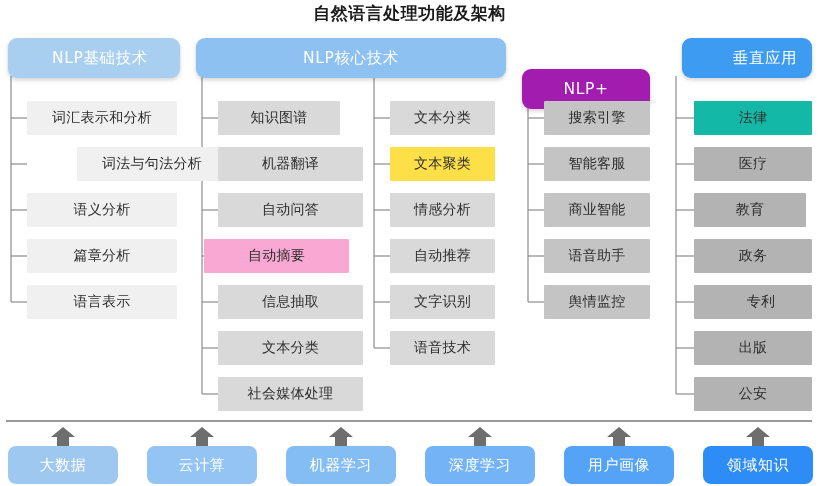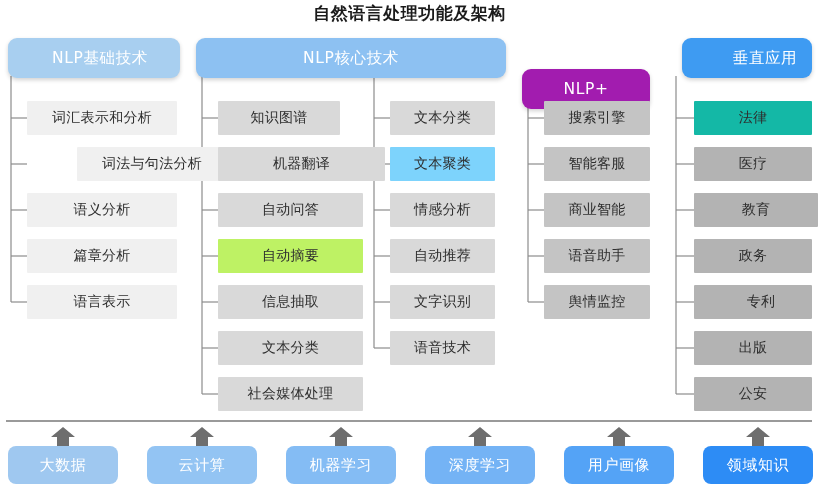--- a/index.html
+++ b/index.html
@@ -164,40 +164,40 @@
       <div class="col-header" style="left: 522px; top: 38px; width: 128px; background: #a21caf; margin-top: 31px;">NLP+</div>
       <div class="col-header" style="left: 682px; top: 38px; width: 130px; background: rgb(62, 155, 242); padding-left: 36px;">垂直应用</div>
     </div>
   <div id="nodes-layer">
       <div class="node" style="left: 27px; top: 101px; width: 150px; background: rgb(240, 240, 240);">词汇表示和分析</div>
       <div class="node" style="left: 45px; top: 147px; width: 150px; background: rgb(240, 240, 240); margin-left: 32px;">词法与句法分析</div>
       <div class="node" style="left: 27px; top: 193px; width: 150px; background: rgb(240, 240, 240);">语义分析</div>
       <div class="node" style="left: 27px; top: 239px; width: 150px; background: rgb(240, 240, 240);">篇章分析</div>
       <div class="node" style="left: 27px; top: 285px; width: 150px; background: rgb(240, 240, 240);">语言表示</div>
       <div class="node" style="left: 218px; top: 101px; width: 122px; background: rgb(217, 217, 217);">知识图谱</div>
-      <div class="node" style="left: 218px; top: 147px; width: 167px; background: rgb(217, 217, 217);">机器翻译</div>
+      <div class="node" style="left: 218px; top: 147px; width: 145px; background: rgb(217, 217, 217);">机器翻译</div>
       <div class="node" style="left: 218px; top: 193px; width: 145px; background: rgb(217, 217, 217);">自动问答</div>
-      <div class="node" style="left: 218px; top: 239px; width: 145px; background: #bef264; text-align: right;">自动摘要</div>
+      <div class="node" style="left: 204px; top: 239px; width: 145px; background: #f9a8d4; text-align: right;">自动摘要</div>
       <div class="node" style="left: 218px; top: 285px; width: 145px; background: rgb(217, 217, 217);">信息抽取</div>
       <div class="node" style="left: 218px; top: 331px; width: 145px; background: rgb(217, 217, 217);">文本分类</div>
       <div class="node" style="left: 218px; top: 377px; width: 145px; background: rgb(217, 217, 217);">社会媒体处理</div>
       <div class="node" style="left: 390px; top: 101px; width: 105px; background: rgb(217, 217, 217);">文本分类</div>
-      <div class="node" style="left: 390px; top: 147px; width: 105px; background: #7dd3fc;">文本聚类</div>
+      <div class="node" style="left: 390px; top: 147px; width: 105px; background: #fde047;">文本聚类</div>
       <div class="node" style="left: 390px; top: 193px; width: 105px; background: rgb(217, 217, 217);">情感分析</div>
       <div class="node" style="left: 390px; top: 239px; width: 105px; background: rgb(217, 217, 217);">自动推荐</div>
       <div class="node" style="left: 390px; top: 285px; width: 105px; background: rgb(217, 217, 217);">文字识别</div>
       <div class="node" style="left: 390px; top: 331px; width: 105px; background: rgb(217, 217, 217);">语音技术</div>
       <div class="node" style="left: 544px; top: 101px; width: 106px; background: rgb(196, 196, 196);">搜索引擎</div>
       <div class="node" style="left: 544px; top: 147px; width: 106px; background: rgb(196, 196, 196);">智能客服</div>
       <div class="node" style="left: 544px; top: 193px; width: 106px; background: rgb(196, 196, 196);">商业智能</div>
       <div class="node" style="left: 544px; top: 239px; width: 106px; background: rgb(196, 196, 196);">语音助手</div>
       <div class="node" style="left: 544px; top: 285px; width: 106px; background: rgb(196, 196, 196);">舆情监控</div>
       <div class="node" style="left: 694px; top: 101px; width: 118px; background: #14b8a6;">法律</div>
       <div class="node" style="left: 694px; top: 147px; width: 118px; background: rgb(179, 179, 179);">医疗</div>
-      <div class="node" style="left: 694px; top: 193px; width: 124px; background: rgb(179, 179, 179);">教育</div>
+      <div class="node" style="left: 694px; top: 193px; width: 112px; background: rgb(179, 179, 179);">教育</div>
       <div class="node" style="left: 694px; top: 239px; width: 118px; background: rgb(179, 179, 179);">政务</div>
       <div class="node" style="left: 694px; top: 285px; width: 118px; background: rgb(179, 179, 179); padding-left: 16px;">专利</div>
       <div class="node" style="left: 694px; top: 331px; width: 118px; background: rgb(179, 179, 179);">出版</div>
       <div class="node" style="left: 694px; top: 377px; width: 118px; background: rgb(179, 179, 179);">公安</div>
     </div>
 
   <div class="sep-line" style="background: rgb(154, 154, 154);"></div>
   <div id="foundation-layer">
       <div class="found-box" style="left: 8px; width: 110px; background: rgb(159, 200, 240);">大数据</div>
       <div class="arrow" style="left: 50px;"><svg width="26" height="19" viewBox="0 0 26 19">

